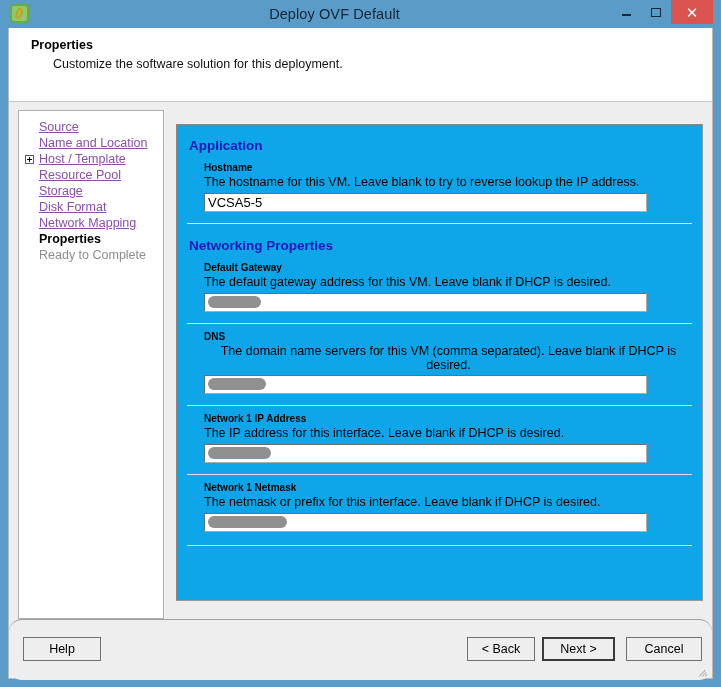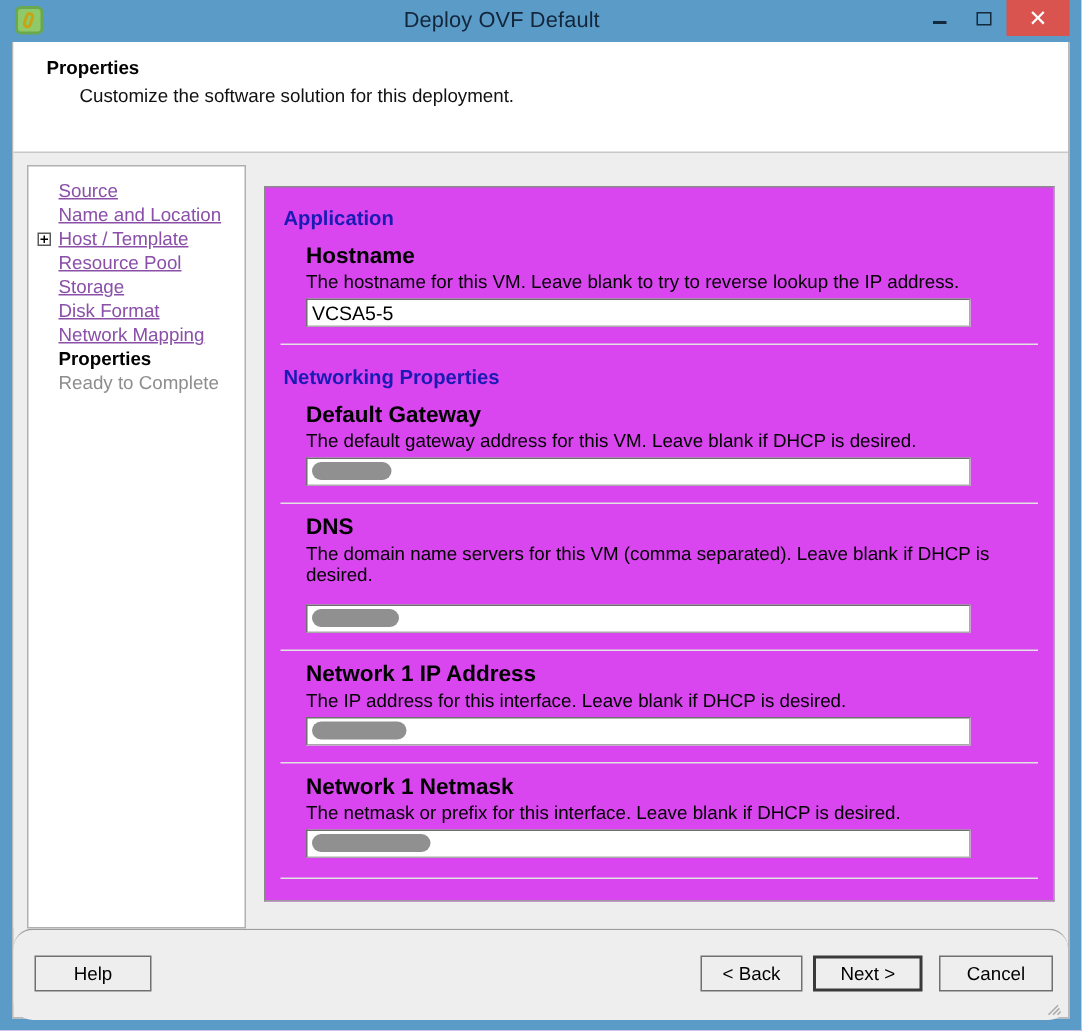--- a/index.html
+++ b/index.html
@@ -209,21 +209,21 @@
   }
 
   
   .main-wrap {
     flex: 1;
     padding-left: 12px;
     padding-top: 14px;
     box-sizing: border-box;
   }
   .prop-panel {
-    background: #d946ef;
+    background: #0ea5e9;
     border: 1px solid #9a9a9a;
     border-top-color: #8a8a8a;
     border-left-color: #8a8a8a;
     height: 477px;
     box-sizing: border-box;
     padding: 11px 9px 0 9px;
     overflow: hidden;
   }
   .section-title {
     color: #1a1ab4;
@@ -232,29 +232,30 @@
     margin: 2px 0 9px 3px;
   }
   .section-title.second {
     margin-top: 14px;
   }
   .field {
     padding: 0 0 5px 18px;
   }
   .field-label {
     font-weight: bold;
-    font-size: 15px;
+    font-size: 10px;
     margin-bottom: 2px;
   }
   .field-desc {
     font-size: 12.5px;
     margin-bottom: 4px;
   }
   .field-desc.tall {
-    margin-bottom: 13px;
+    margin-bottom: 3px;
+    text-align: center;
   }
   .input-row {
     position: relative;
   }
   .text-input {
     width: 443px;
     height: 19px;
     box-sizing: border-box;
     border: 1px solid #aaaaaa;
     border-top: 1px solid #6e6e6e;

